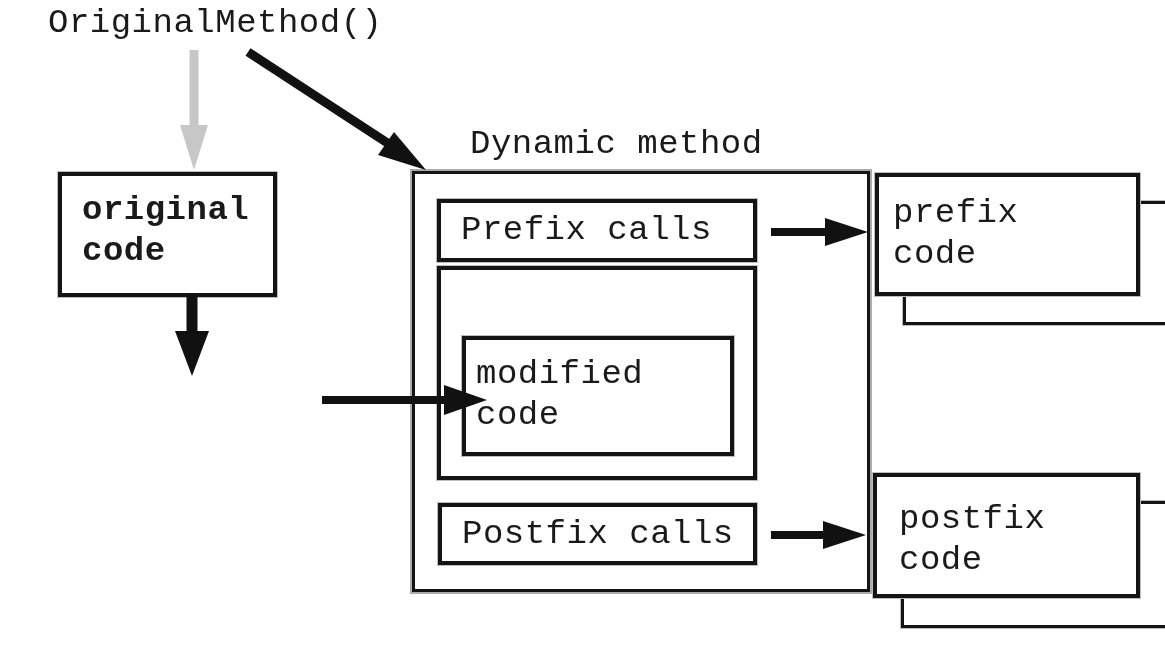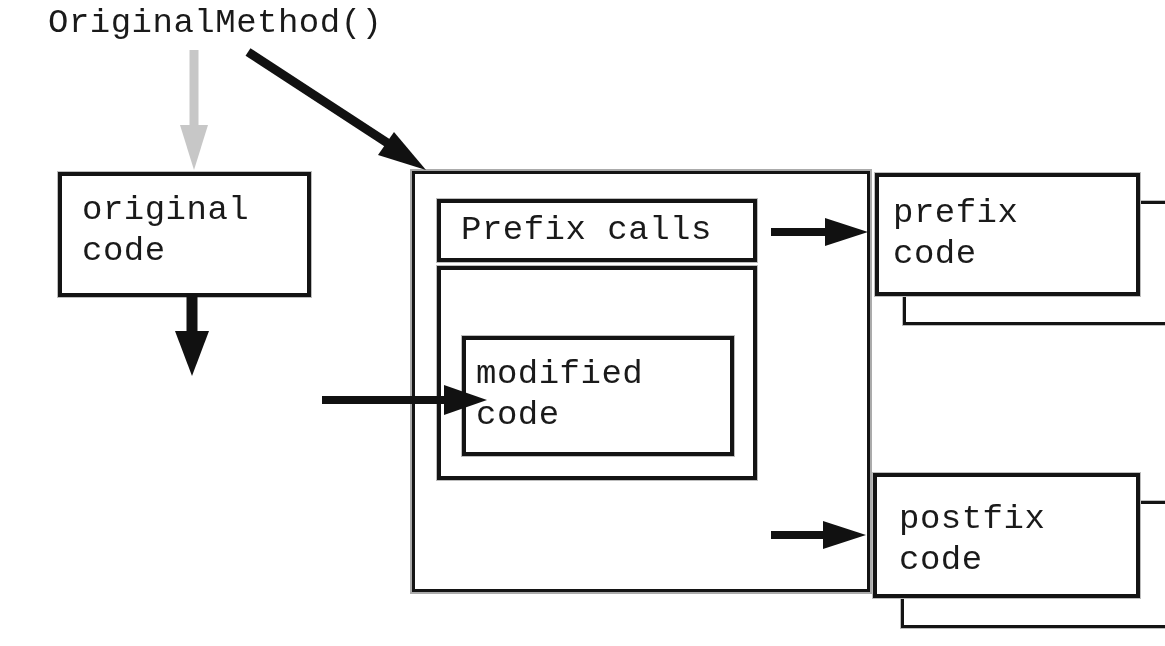--- a/index.html
+++ b/index.html
@@ -35,21 +35,21 @@
     box-shadow: 0 0 0 1px #bdbdbd;
   }
   .box-text {
     display: block;
     font-size: 34px;
     line-height: 41px;
     white-space: pre-line;
     letter-spacing: 0.5px;
   }
   
-  #box-original-code { left: 18px; top: 172px; width: 253px; height: 125px; padding: 14px 12px 0 20px; }
+  #box-original-code { left: 18px; top: 172px; width: 219px; height: 125px; padding: 14px 12px 0 20px; font-weight: bold; }
   #lbl-original-method { left: 8px; top: 3px; }
   #lbl-transpilers { left: 25px; top: 379px; }
   
   #lbl-dynamic-method { left: 430px; top: 124px; }
   #box-dynamic-method { left: 372px; top: 171px; width: 458px; height: 421px; border-width: 3px; box-shadow: 0 0 0 2px #ababab; }
   #box-prefix-calls  { left: 22px; top: 25px;  width: 320px; height: 63px; display: flex; align-items: center; padding-left: 20px; }
   #box-skip-logic    { left: 22px; top: 92px;  width: 320px; height: 214px; padding: 10px 0 0 22px; }
   #box-modified-code { left: 21px; top: 66px;  width: 272px; height: 120px; padding: 14px 0 0 10px; }
   #box-postfix-calls { left: 23px; top: 329px; width: 319px; height: 62px; display: flex; align-items: center; padding-left: 20px; }
   
@@ -91,35 +91,39 @@
       <line class="shaft" x1="731" y1="232" x2="791" y2="232" stroke-width="8"></line>
       <polygon class="head" points="828,232 785,218 785,246"></polygon>
     </g>
     <g>
       <line class="shaft" x1="731" y1="535" x2="789" y2="535" stroke-width="8"></line>
       <polygon class="head" points="826,535 783,521 783,549"></polygon>
     </g>
   </svg>
 
   <div class="label" id="lbl-original-method">OriginalMethod()</div>
+  <div class="label" id="lbl-dynamic-method">Dynamic method</div>
 
   <div class="box" id="box-original-code">
     <span class="box-text">original
 code</span>
   </div>
 
   <div class="box" id="box-dynamic-method">
     <div class="box" id="box-prefix-calls">
       <span class="box-text">Prefix calls</span>
     </div>
     <div class="box" id="box-skip-logic">
       <div class="box" id="box-modified-code">
         <span class="box-text">modified
 code</span>
       </div>
+    </div>
+    <div class="box" id="box-postfix-calls">
+      <span class="box-text">Postfix calls</span>
     </div>
   </div>
 
   <div class="box back-box" id="box-prefix-code-back"></div>
   <div class="box" id="box-prefix-code">
     <span class="box-text">prefix
 code</span>
   </div>
 
   <div class="box back-box" id="box-postfix-code-back"></div>

